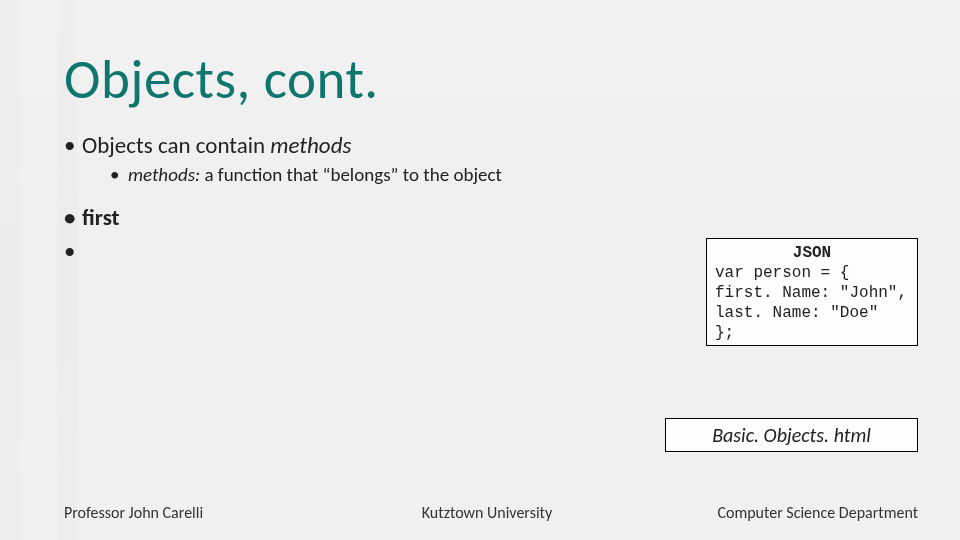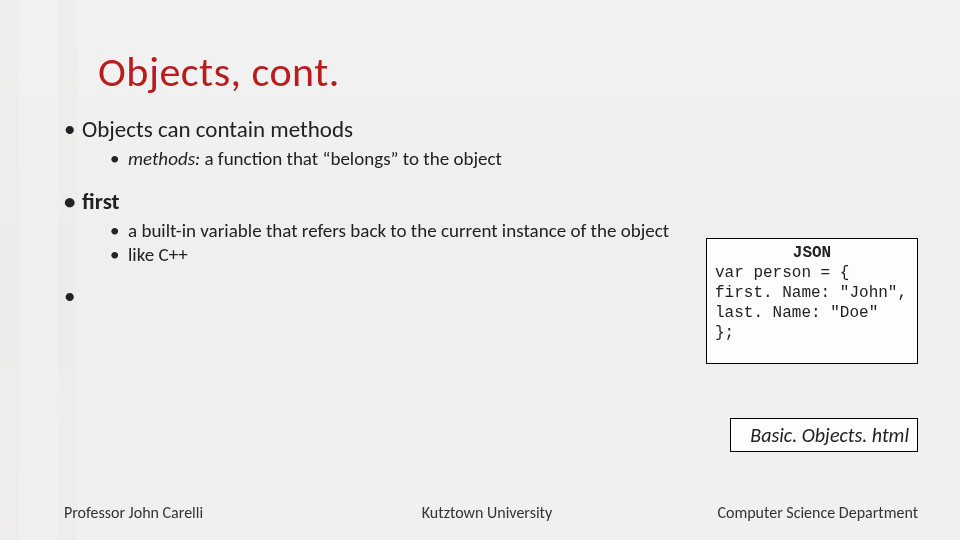--- a/index.html
+++ b/index.html
@@ -21,42 +21,41 @@
   }
   .overlay {
     position: absolute; inset: 0;
     background: rgba(255,255,255,0.55);
   }
   .slide {
     position: absolute; inset: 0;
     padding: 46px 64px 28px 64px;
   }
   .title {
-    font-size: 42px;
+    font-size: 55px;
     font-weight: 400;
     letter-spacing: 0.5px;
     margin-bottom: 18px;
-    color: #b91c1c;
-    margin-left: 34px;
+    color: #0f766e;
   }
   ul.top { list-style: none; }
   ul.top > li {
     margin-bottom: 6px;
   }
   .b1 {
     font-size: 23px;
     position: relative;
     padding-left: 18px;
   }
   .b1::before {
     content: "•";
     position: absolute; left: 0; top: 0;
     font-size: 23px;
   }
-  .b1 .em { }
+  .b1 .em { font-style: italic; }
   .b1.bold { font-weight: 700; }  
   .b1.bold .txt { font-weight: 700; }
 
   ul.sub { list-style: none; margin: 4px 0 16px 28px; }
   .b2 {
     font-size: 19px;
     position: relative;
     padding-left: 18px;
     line-height: 1.25;
     max-width: 600px;
@@ -68,45 +67,45 @@
   }
   .b2 .em { font-style: italic; }
 
   .codebox {
     position: absolute;
     top: 238px;
     right: 42px;
     width: 212px;
     border: 1.5px solid #000;
     background: rgba(255,255,255,0.85);
-    padding: 4px 8px 20px 8px;
+    padding: 4px 8px 2px 8px;
     font-family: "Courier New", monospace;
     font-size: 16px;
     line-height: 1.25;
   }
   .codebox .code-title {
     text-align: center;
     font-weight: 700;
     font-family: "Courier New", monospace;
   }
   .codebox .code-line {
     white-space: pre;
   }
 
   .filebox {
     position: absolute;
     top: 418px;
     right: 42px;
-    width: 188px;
+    width: 253px;
     border: 1.5px solid #000;
     background: rgba(255,255,255,0.85);
     padding: 4px 8px;
     font-size: 20px;
     font-style: italic;
-    text-align: right;
+    text-align: center;
   }
 
   .footer {
     position: absolute;
     left: 64px; right: 42px; bottom: 18px;
     display: flex;
     justify-content: space-between;
     font-size: 16px;
     color: #333;
   }
@@ -129,24 +128,20 @@
       <span>Objects can contain </span><span class="em">methods</span>
       <ul class="sub">
         <li class="b2">
           <span class="em">methods:</span><span> a function that “belongs” to the object</span>
         </li>
       </ul>
     </li>
 
     <li class="b1 bold">
       <span class="txt">first</span>
-      <ul class="sub" style="font-weight:400;">
-        <li class="b2">a built-in variable that refers back to the current instance of the object</li>
-        <li class="b2">like C++</li>
-      </ul>
     </li>
 
     <li class="b1">
     </li>
 
   </ul>
 
 </div>
 
 <div class="codebox">

